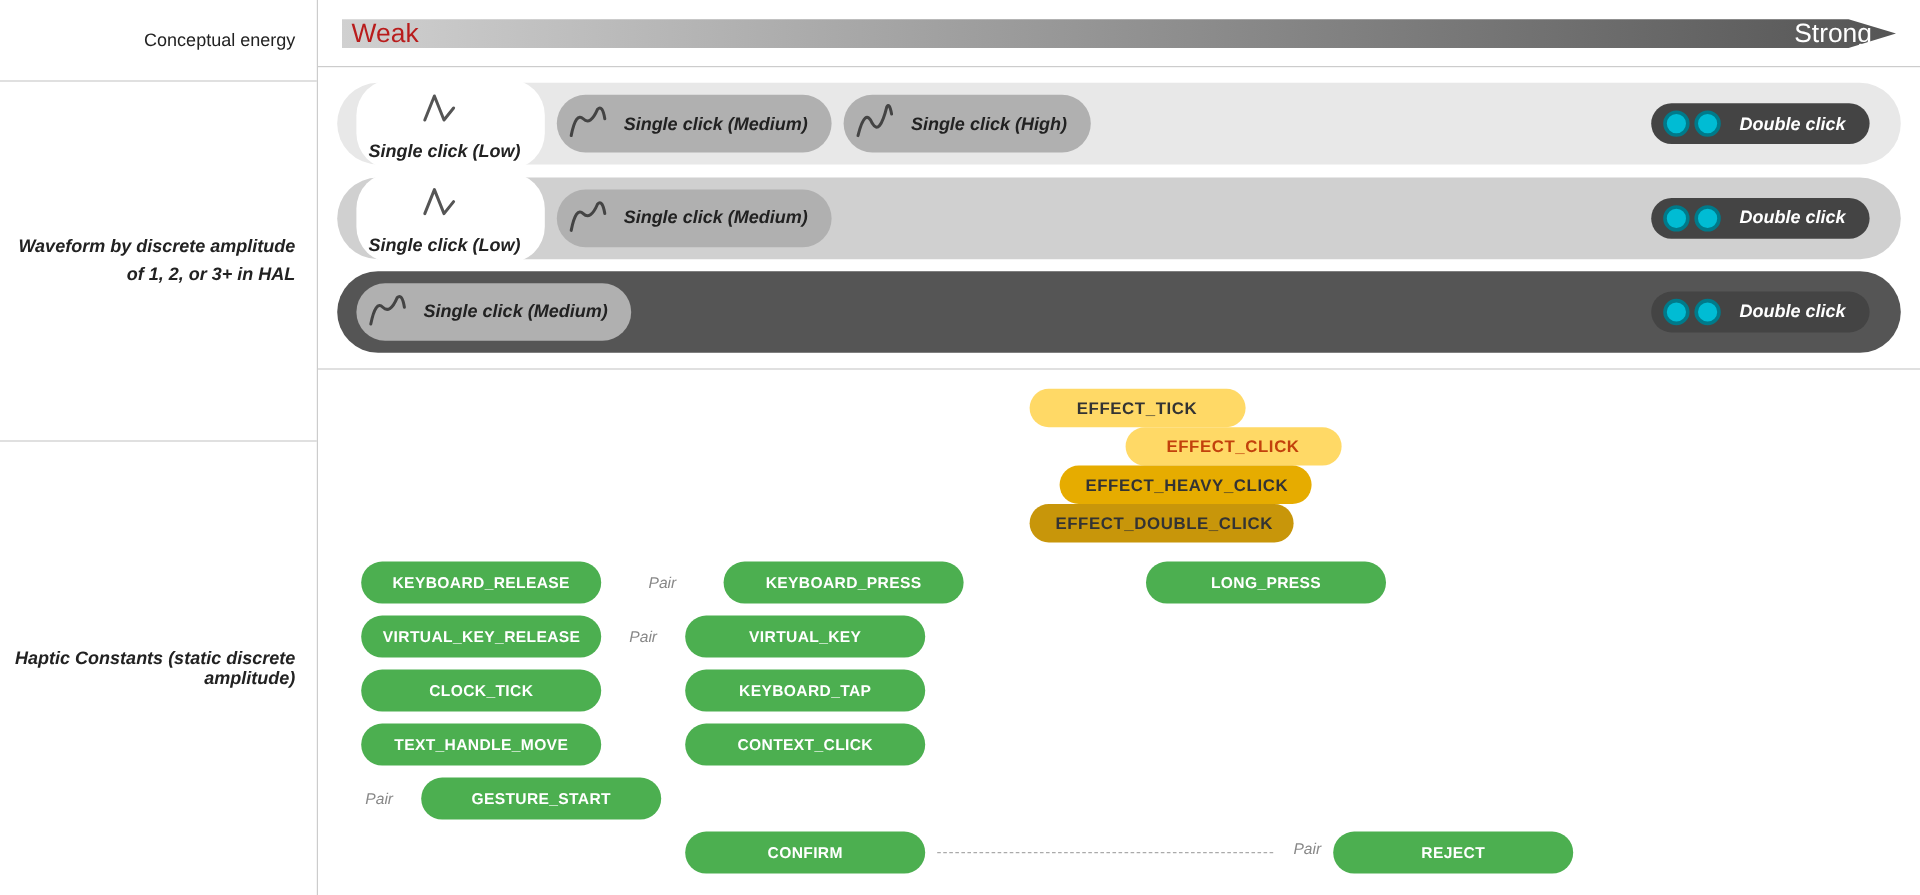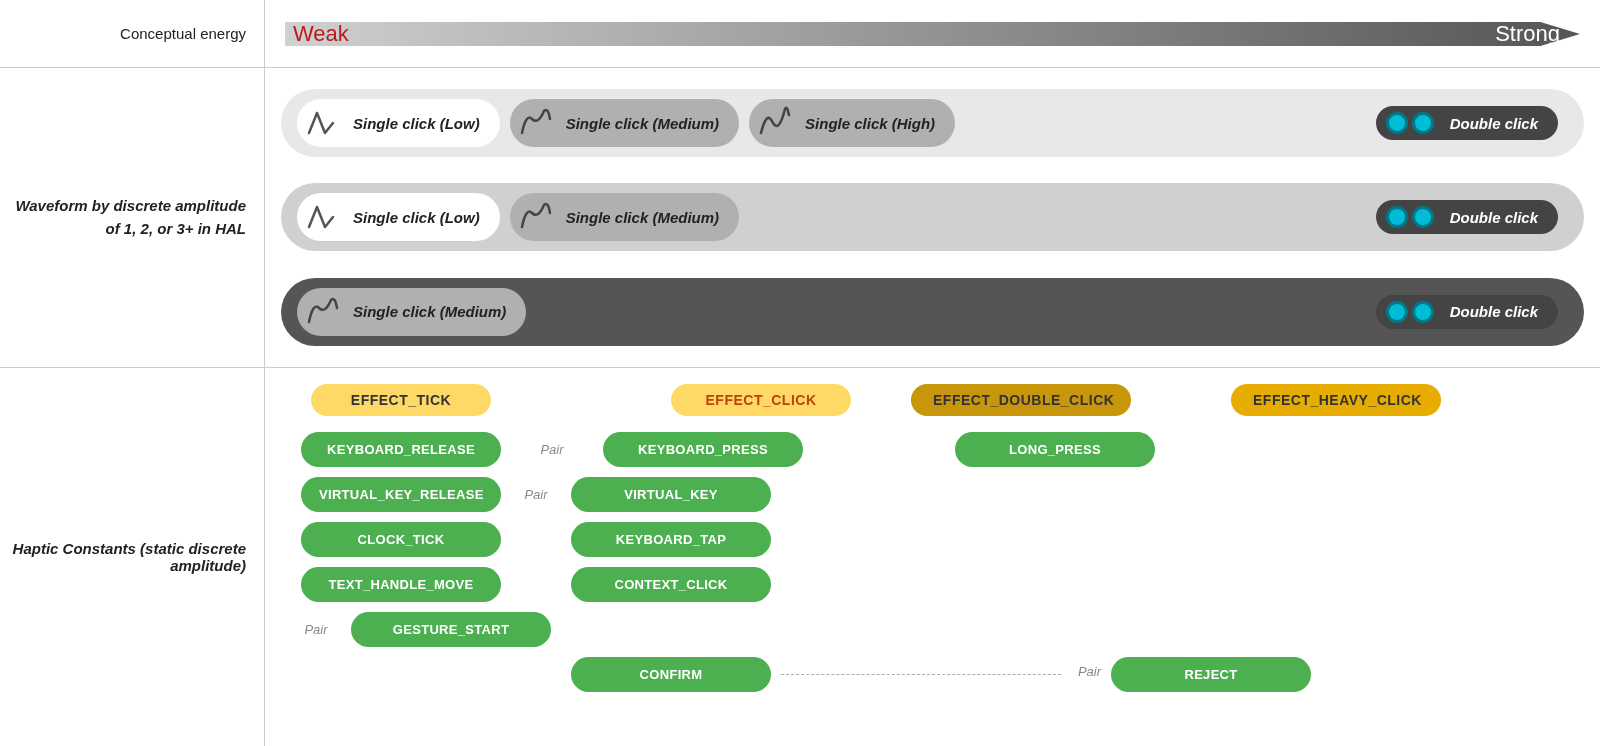--- a/index.html
+++ b/index.html
@@ -126,20 +126,21 @@
       align-items: center;
       border-radius: 30px;
       padding: 6px 20px 6px 10px;
       gap: 10px;
       flex: 0 0 auto;
     }
 
     .waveform-pill.white-pill {
       background: #fff;
       margin-right: 10px;
+      flex-direction: column;
     }
 
     .waveform-pill.gray-pill {
       background: #b0b0b0;
       margin-right: 10px;
     }
 
     .waveform-pill.dark-pill {
       background: #444;
       margin-right: 10px;
@@ -325,25 +326,25 @@
             <div class="dc-circle"></div>
           </div>
           <span class="pill-text white-text">Double click</span>
         </div>
       </div>
 
     </div>
 
     <div class="haptic-row">
 
-      <div style="display:flex; align-items:center; gap:0; padding-left:10px;">
+      <div style="display:flex; align-items:center; gap:0; padding-left:10px;flex-direction:column;">
         <div class="effect-badge effect-tick">EFFECT_TICK</div>
         <div class="effect-badge effect-click">EFFECT_CLICK</div>
+        <div class="effect-badge effect-heavy">EFFECT_HEAVY_CLICK</div>
         <div class="effect-badge effect-double">EFFECT_DOUBLE_CLICK</div>
-        <div class="effect-badge effect-heavy">EFFECT_HEAVY_CLICK</div>
       </div>
 
       <div style="position:relative; flex:1; padding-top:4px;">
 
         <div style="display:flex; align-items:center; margin-bottom:10px; gap:16px;">
           <div style="width:200px; margin-left:20px;">
             <div class="green-btn">KEYBOARD_RELEASE</div>
           </div>
           <div style="width:70px; text-align:center; font-style:italic; font-size:13px; color:#888;">Pair</div>
           <div style="width:200px;">

